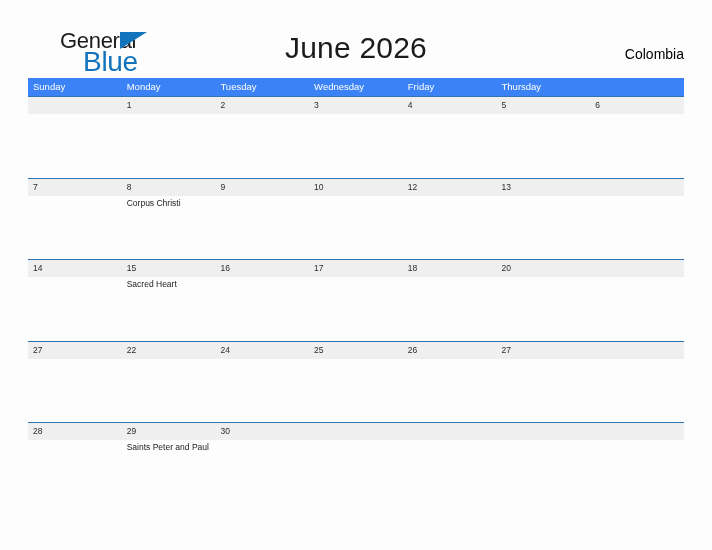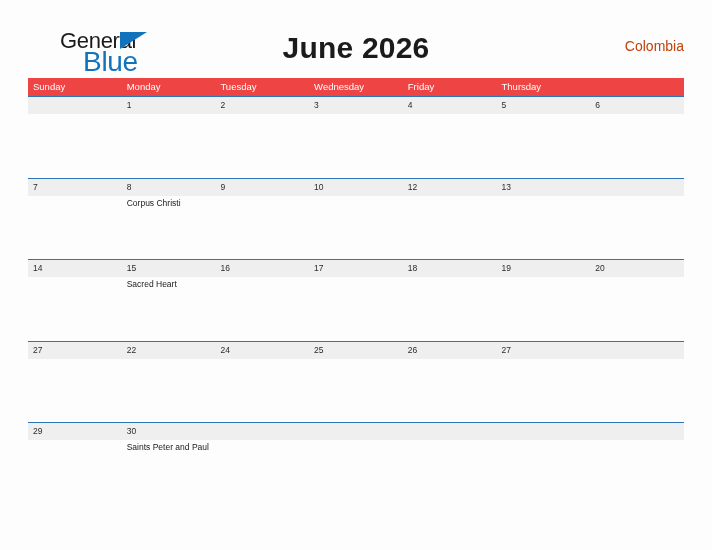--- a/index.html
+++ b/index.html
@@ -62,47 +62,47 @@
     white-space: nowrap;
   }
 
   .cal-title {
     position: absolute;
     left: 0;
     top: 31px;
     width: 712px;
     text-align: center;
     font-size: 30px;
-    font-weight: 700;
+    font-weight: 400;
     color: #1b1b1b;
     letter-spacing: 0.2px;
   }
 
   .country {
     position: absolute;
     right: 28px;
-    top: 38px;
+    top: 46px;
     font-size: 14px;
-    color: #c2410c;
+    color: #000000;
     text-align: right;
   }
 
   
   .calendar {
     position: absolute;
     left: 28px;
     top: 78px;
     width: 656px;
   }
 
   .weekday-row {
     display: flex;
     width: 656px;
     height: 18px;
-    background: #ef4444;
+    background: #3b82f6;
   }
   .weekday-cell {
     width: 93.71px;
     box-sizing: border-box;
     padding-left: 5px;
     font-size: 9.5px;
     color: #ffffff;
     line-height: 18px;
     white-space: nowrap;
     overflow: hidden;
@@ -248,21 +248,20 @@
     </div>
   </div>
 
   <div class="week-row">
     <div class="date-band">
       <div class="day-cell">14</div>
       <div class="day-cell">15</div>
       <div class="day-cell">16</div>
       <div class="day-cell">17</div>
       <div class="day-cell">18</div>
-      <div class="day-cell">19</div>
       <div class="day-cell">20</div>
     </div>
     <div class="body-band">
       <div class="event-cell">
           <div class="event"></div>
         </div>
       <div class="event-cell">
           <div class="event">Sacred Heart</div>
         </div>
       <div class="event-cell">
@@ -312,20 +311,21 @@
           <div class="event"></div>
         </div>
       <div class="event-cell">
           <div class="event"></div>
         </div>
     </div>
   </div>
 
   <div class="week-row">
     <div class="date-band">
+      <div class="day-cell">28</div>
       <div class="day-cell">29</div>
       <div class="day-cell">30</div>
       <div class="day-cell"></div>
       <div class="day-cell"></div>
       <div class="day-cell"></div>
       <div class="day-cell"></div>
     </div>
     <div class="body-band">
       <div class="event-cell">
           <div class="event"></div>

